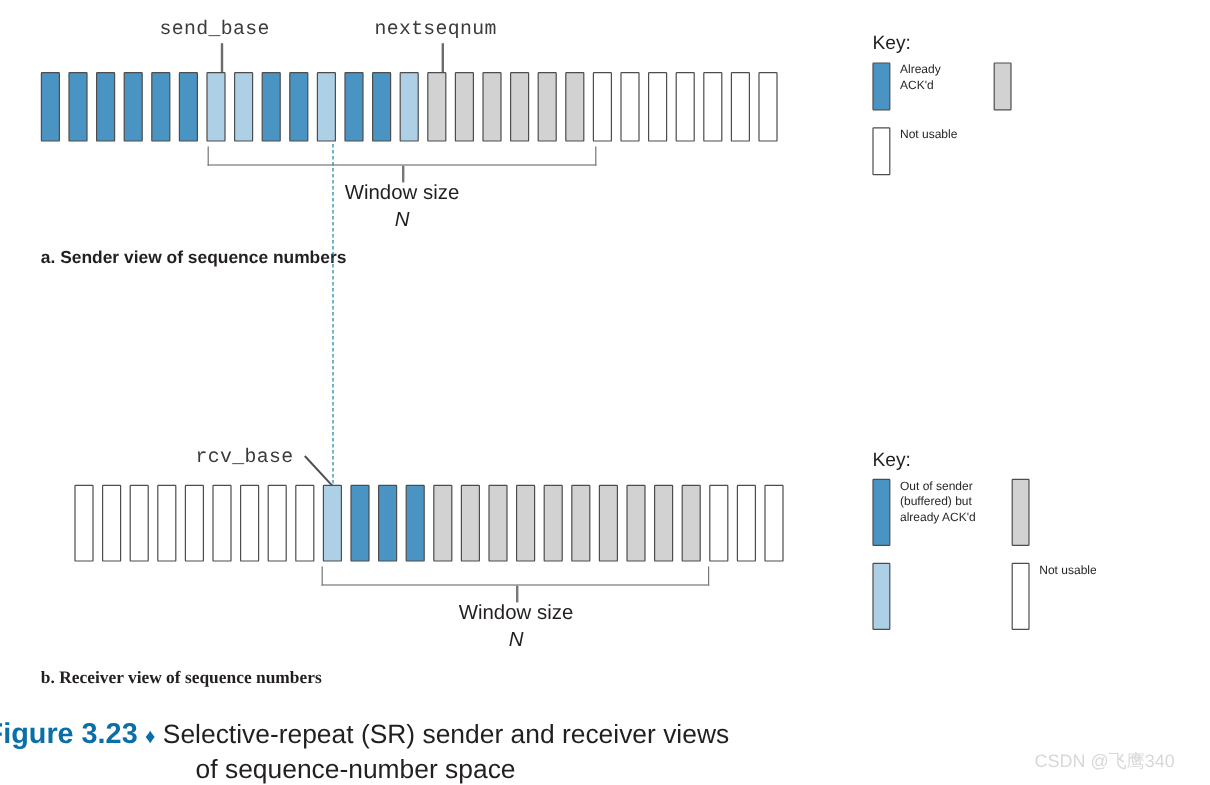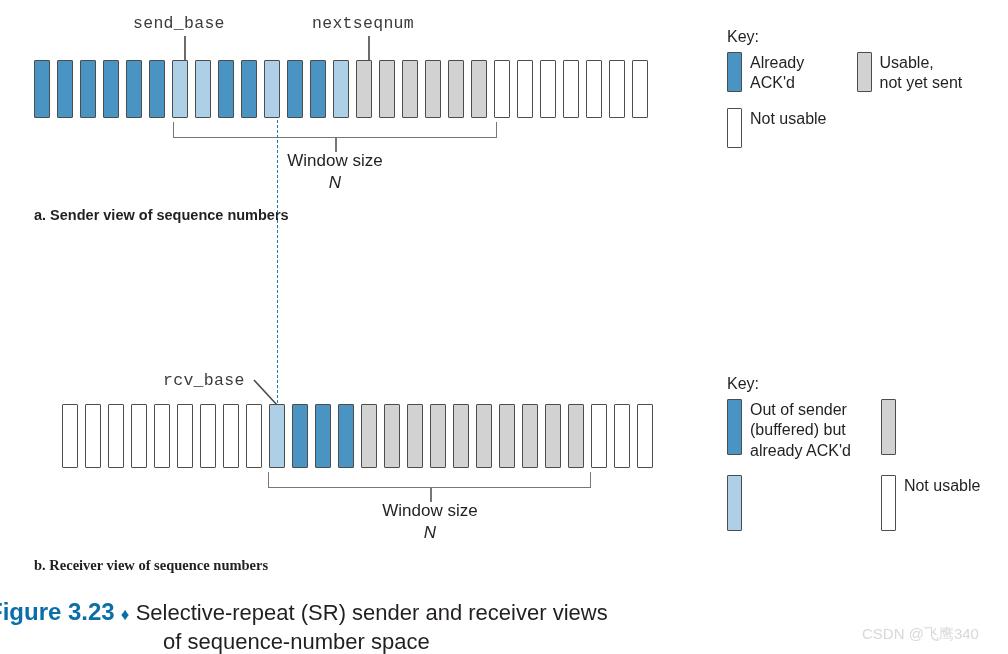--- a/index.html
+++ b/index.html
@@ -115,21 +115,21 @@
     height: 40px;
     box-sizing: border-box;
     border: 1.6px solid #4d4d4d;
     border-radius: 1px;
   }
   .key-swatch.c-acked     { background: #4a94c4; }
   .key-swatch.c-sent      { background: #aed0e6; }
   .key-swatch.c-usable    { background: #d2d2d2; }
   .key-swatch.c-notusable { background: #ffffff; }
   .key-text {
-    font-size: 16px;
+    font-size: 10px;
     line-height: 1.28;
     color: #231f20;
     white-space: pre-line;
     padding-top: 1px;
   }
   .key-grid.tall .key-swatch { height: 56px; }
 
   
   .fig-caption {
     position: absolute;
@@ -213,22 +213,20 @@
 <div class="key-block" style="left:727px; top:28px;">
   <div class="key-title">Key:</div>
   <div class="key-grid" id="sender-key-grid">
       <div class="key-item">
         <div class="key-swatch c-acked"></div>
         <div class="key-text">Already
 ACK'd</div>
       </div>
       <div class="key-item">
         <div class="key-swatch c-usable"></div>
-        <div class="key-text">Usable,
-not yet sent</div>
       </div>
       <div class="key-item">
         <div class="key-swatch c-notusable"></div>
         <div class="key-text">Not usable</div>
       </div>
     </div>
 </div>
 
 <div class="abs code-label" style="left:163px; top:371px;">rcv_base</div>
 <svg class="abs" style="left:252px; top:378px;" width="40" height="30" viewBox="0 0 40 30">

